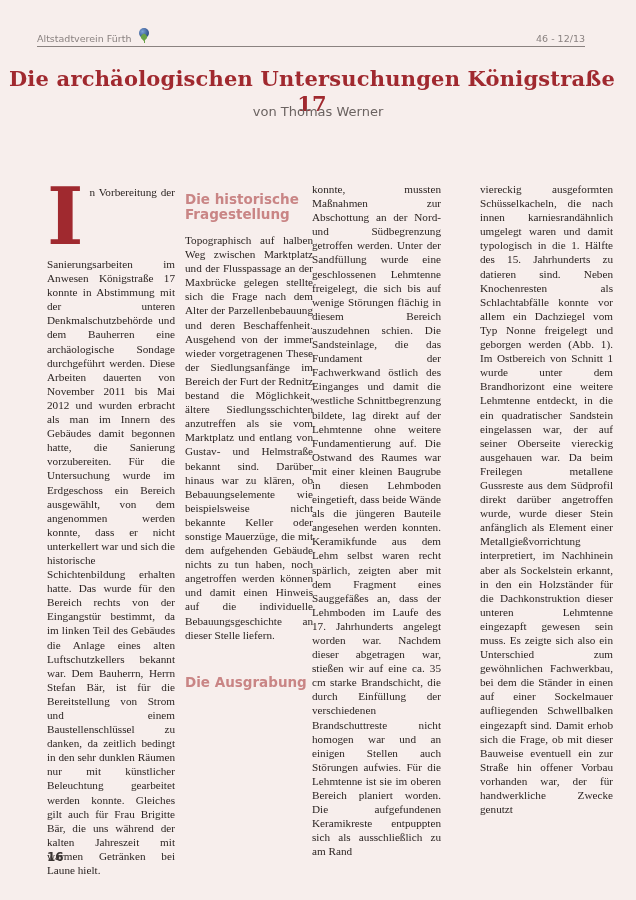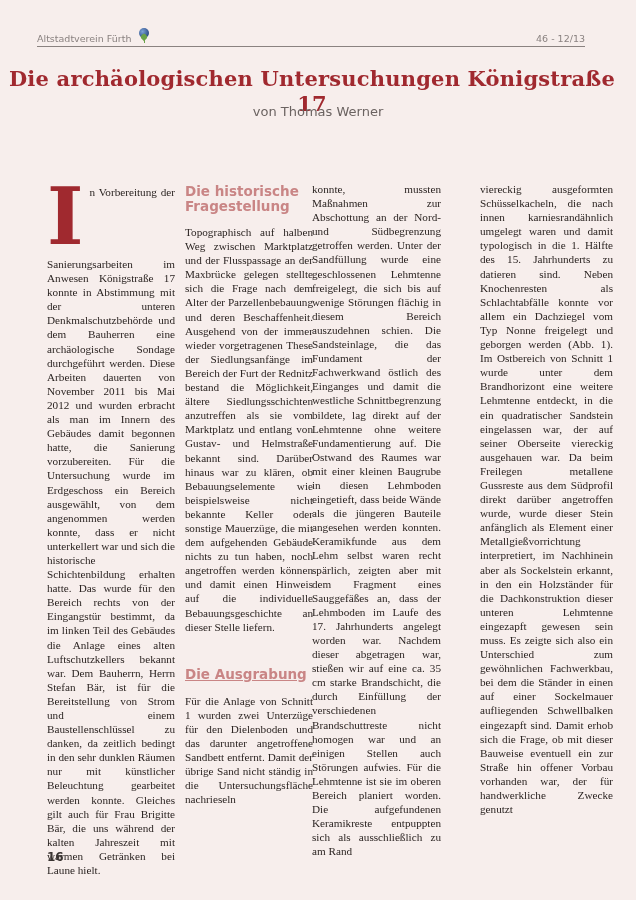--- a/index.html
+++ b/index.html
@@ -46,23 +46,23 @@
     .col4 { left:460px; width:133px;margin-left:20px; }
 
     .dropcap {
       float:left; font-family:"DejaVu Serif", serif; font-weight:bold;
       color:#a0292f; font-size:78px; line-height:60px; height:70px;
       margin:2px 6px 0 0; padding-top:0;
     }
     .section-heading {
       font-family:"DejaVu Sans", sans-serif; font-weight:bold;
       color:#c98585; font-size:13.5px; line-height:15px; text-align:left;
-      margin:2px 0 11px 0;
+      margin:10px 0 11px 0;
     }
-    .section-heading.second { margin-top:33px; margin-bottom:12px;text-decoration:underline; }
+    .section-heading.second { margin-top:33px; margin-bottom:12px; }
 
     .folio {
       position:absolute; left:47px; top:850px;
       font-family:"DejaVu Sans", sans-serif; font-weight:bold; font-size:12px; color:#3a3432;
     }
   </style>
 </head>
 <body>
 
 <div class="running-head">
@@ -82,21 +82,20 @@
 
 <div class="col col1">
   <span class="dropcap">I</span>
   <p>n Vorbereitung der Sanierungsarbeiten im Anwesen Königstraße 17 konnte in Abstimmung mit der unteren Denkmalschutzbehörde und dem Bauherren eine archäologische Sondage durchgeführt werden. Diese Arbeiten dauerten von November 2011 bis Mai 2012 und wurden erbracht als man im Innern des Gebäudes damit begonnen hatte, die Sanierung vorzubereiten. Für die Untersuchung wurde im Erdgeschoss ein Bereich ausgewählt, von dem angenommen werden konnte, dass er nicht unterkellert war und sich die historische Schichtenbildung erhalten hatte. Das wurde für den Bereich rechts von der Eingangstür bestimmt, da im linken Teil des Gebäudes die Anlage eines alten Luftschutzkellers bekannt war. Dem Bauherrn, Herrn Stefan Bär, ist für die Bereitstellung von Strom und einem Baustellenschlüssel zu danken, da zeitlich bedingt in den sehr dunklen Räumen nur mit künstlicher Beleuchtung gearbeitet werden konnte. Gleiches gilt auch für Frau Brigitte Bär, die uns während der kalten Jahreszeit mit warmen Getränken bei Laune hielt.</p>
 </div>
 
 <div class="col col2">
   <h2 class="section-heading">Die historische Fragestellung</h2>
   <p>Topographisch auf halben Weg zwischen Marktplatz und der Flusspassage an der Maxbrücke gelegen stellte sich die Frage nach dem Alter der Parzellenbebauung und deren Beschaffenheit. Ausgehend von der immer wieder vorgetragenen These der Siedlungsanfänge im Bereich der Furt der Rednitz bestand die Möglichkeit, ältere Siedlungsschichten anzutreffen als sie vom Marktplatz und entlang von Gustav- und Helmstraße bekannt sind. Darüber hinaus war zu klären, ob Bebauungselemente wie beispielsweise nicht bekannte Keller oder sonstige Mauerzüge, die mit dem aufgehenden Gebäude nichts zu tun haben, noch angetroffen werden können und damit einen Hinweis auf die individuelle Bebauungsgeschichte an dieser Stelle liefern.</p>
   <h2 class="section-heading second">Die Ausgrabung</h2>
-  <p>Für die Anlage von Schnitt 1 wurden zwei Unterzüge für den Dielenboden und das darunter angetroffene Sandbett entfernt. Damit der übrige Sand nicht ständig in die Untersuchungsfläche nachrieseln</p>
 </div>
 
 <div class="col col3">
   <p>konnte, mussten Maßnahmen zur Abschottung an der Nord- und Südbegrenzung getroffen werden. Unter der Sandfüllung wurde eine geschlossenen Lehmtenne freigelegt, die sich bis auf wenige Störungen flächig in diesem Bereich auszudehnen schien. Die Sandsteinlage, die das Fundament der Fachwerkwand östlich des Einganges und damit die westliche Schnittbegrenzung bildete, lag direkt auf der Lehmtenne ohne weitere Fundamentierung auf. Die Ostwand des Raumes war mit einer kleinen Baugrube in diesen Lehmboden eingetieft, dass beide Wände als die jüngeren Bauteile angesehen werden konnten. Keramikfunde aus dem Lehm selbst waren recht spärlich, zeigten aber mit dem Fragment eines Sauggefäßes an, dass der Lehmboden im Laufe des 17. Jahrhunderts angelegt worden war. Nachdem dieser abgetragen war, stießen wir auf eine ca. 35 cm starke Brandschicht, die durch Einfüllung der verschiedenen Brandschuttreste nicht homogen war und an einigen Stellen auch Störungen aufwies. Für die Lehmtenne ist sie im oberen Bereich planiert worden. Die aufgefundenen Keramikreste entpuppten sich als ausschließlich zu am Rand</p>
 </div>
 
 <div class="col col4">
   <p>viereckig ausgeformten Schüsselkacheln, die nach innen karniesrandähnlich umgelegt waren und damit typologisch in die 1. Hälfte des 15. Jahrhunderts zu datieren sind. Neben Knochenresten als Schlachtabfälle konnte vor allem ein Dachziegel vom Typ Nonne freigelegt und geborgen werden (Abb. 1). Im Ostbereich von Schnitt 1 wurde unter dem Brandhorizont eine weitere Lehmtenne entdeckt, in die ein quadratischer Sandstein eingelassen war, der auf seiner Oberseite viereckig ausgehauen war. Da beim Freilegen metallene Gussreste aus dem Südprofil direkt darüber angetroffen wurde, wurde dieser Stein anfänglich als Element einer Metallgießvorrichtung interpretiert, im Nachhinein aber als Sockelstein erkannt, in den ein Holzständer für die Dachkonstruktion dieser unteren Lehmtenne eingezapft gewesen sein muss. Es zeigte sich also ein Unterschied zum gewöhnlichen Fachwerkbau, bei dem die Ständer in einen auf einer Sockelmauer aufliegenden Schwellbalken eingezapft sind. Damit erhob sich die Frage, ob mit dieser Bauweise eventuell ein zur Straße hin offener Vorbau vorhanden war, der für handwerkliche Zwecke genutzt</p>
 </div>
 

